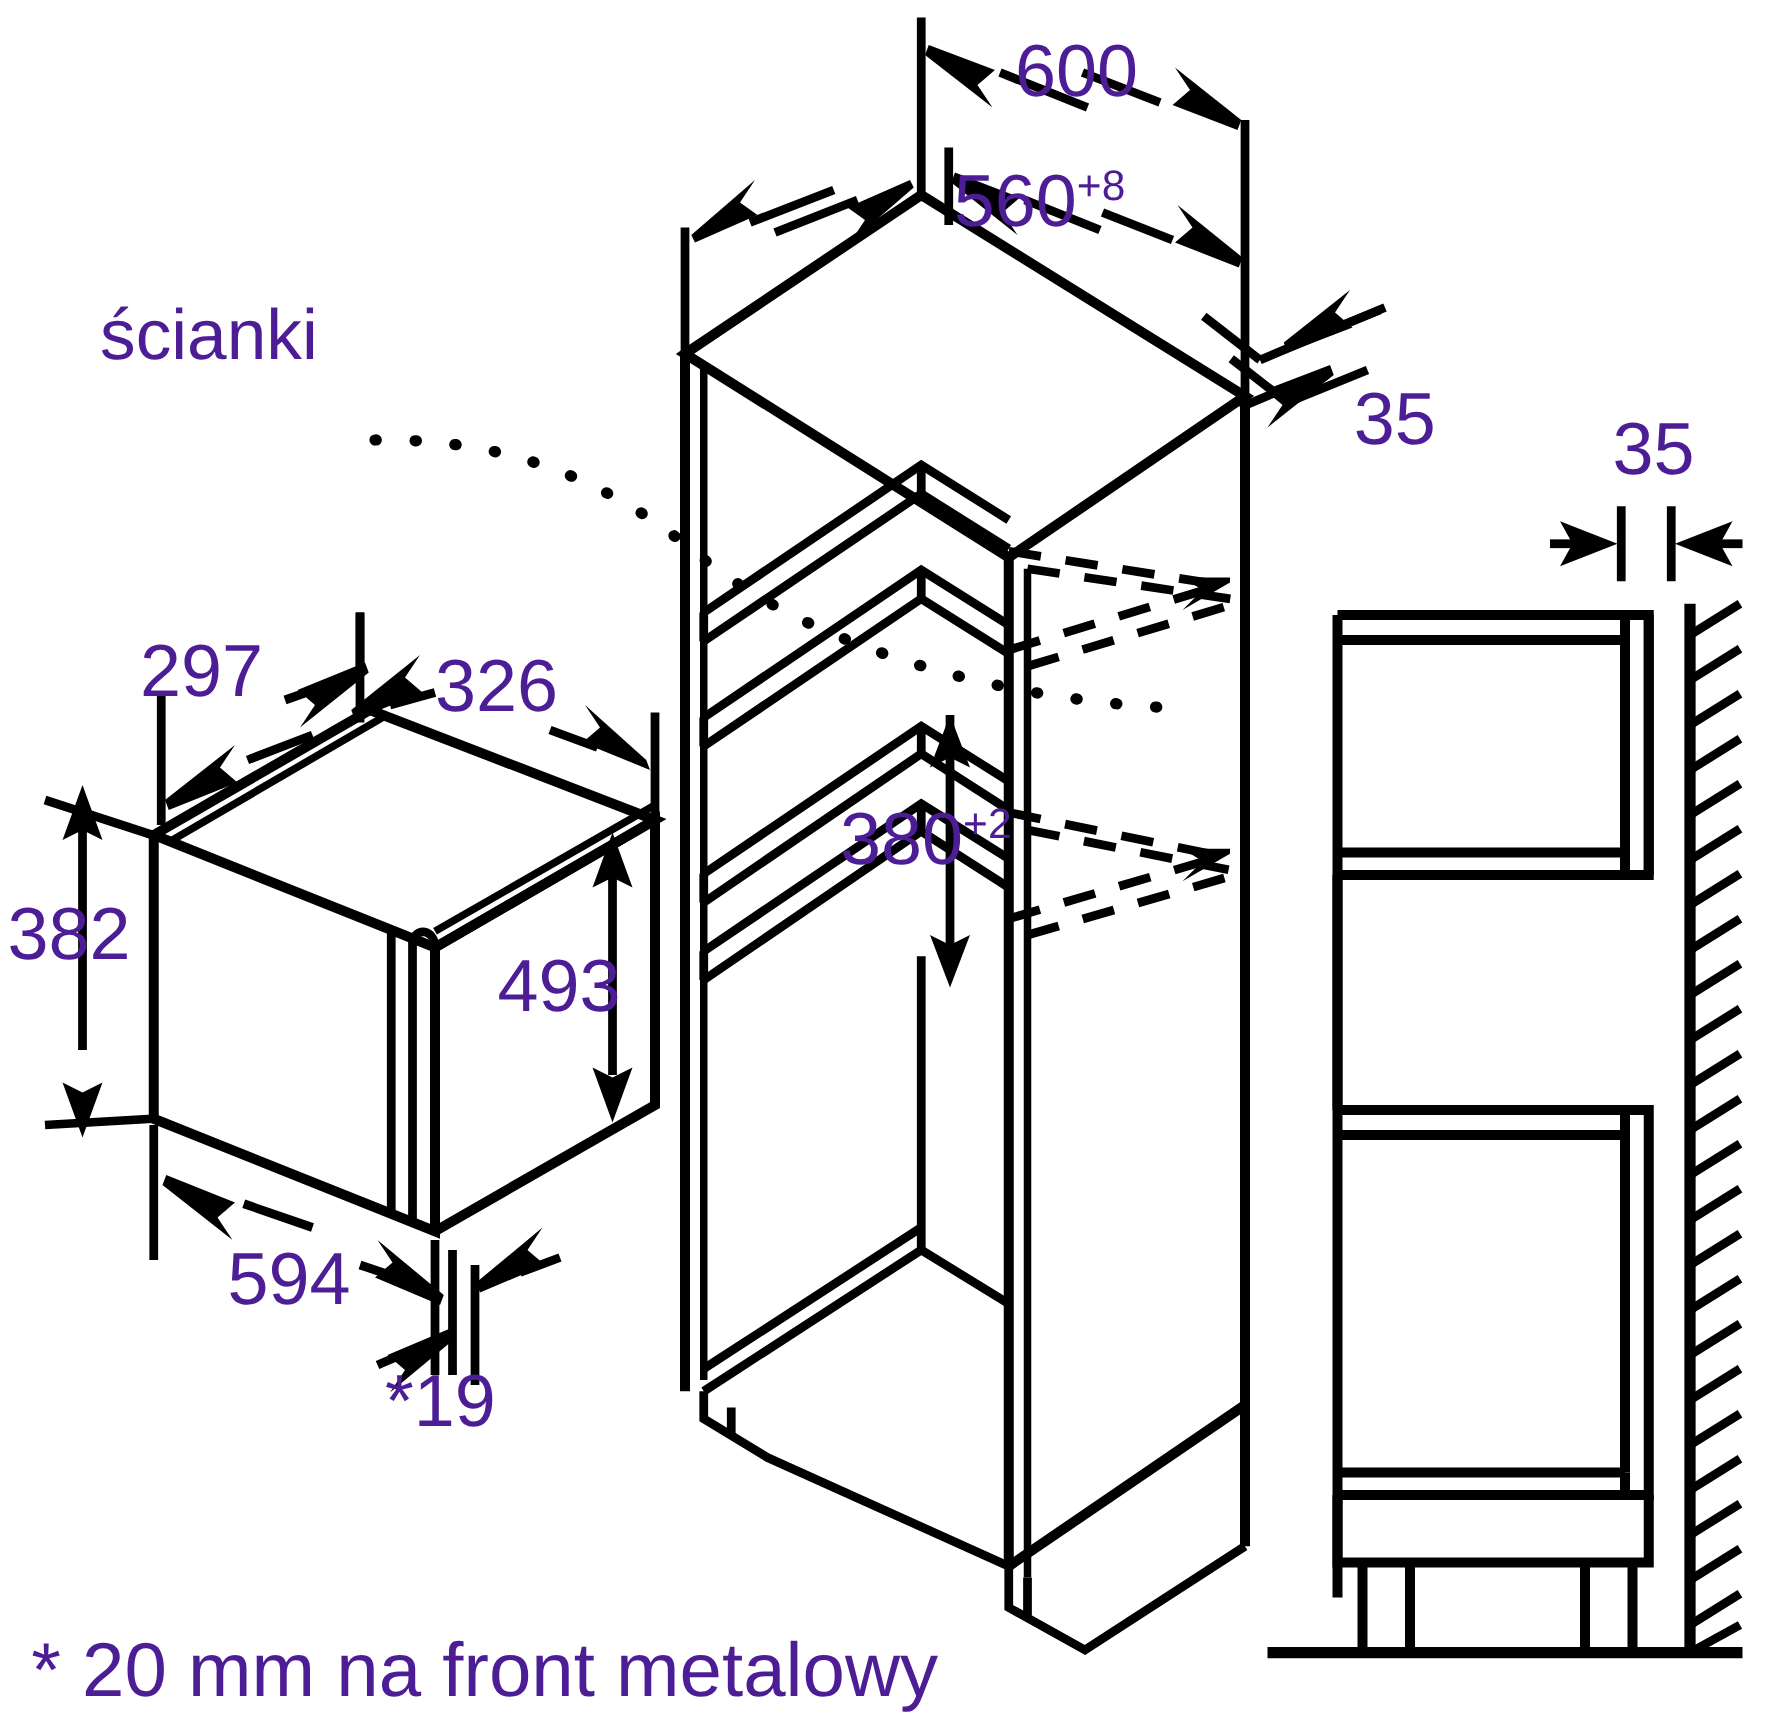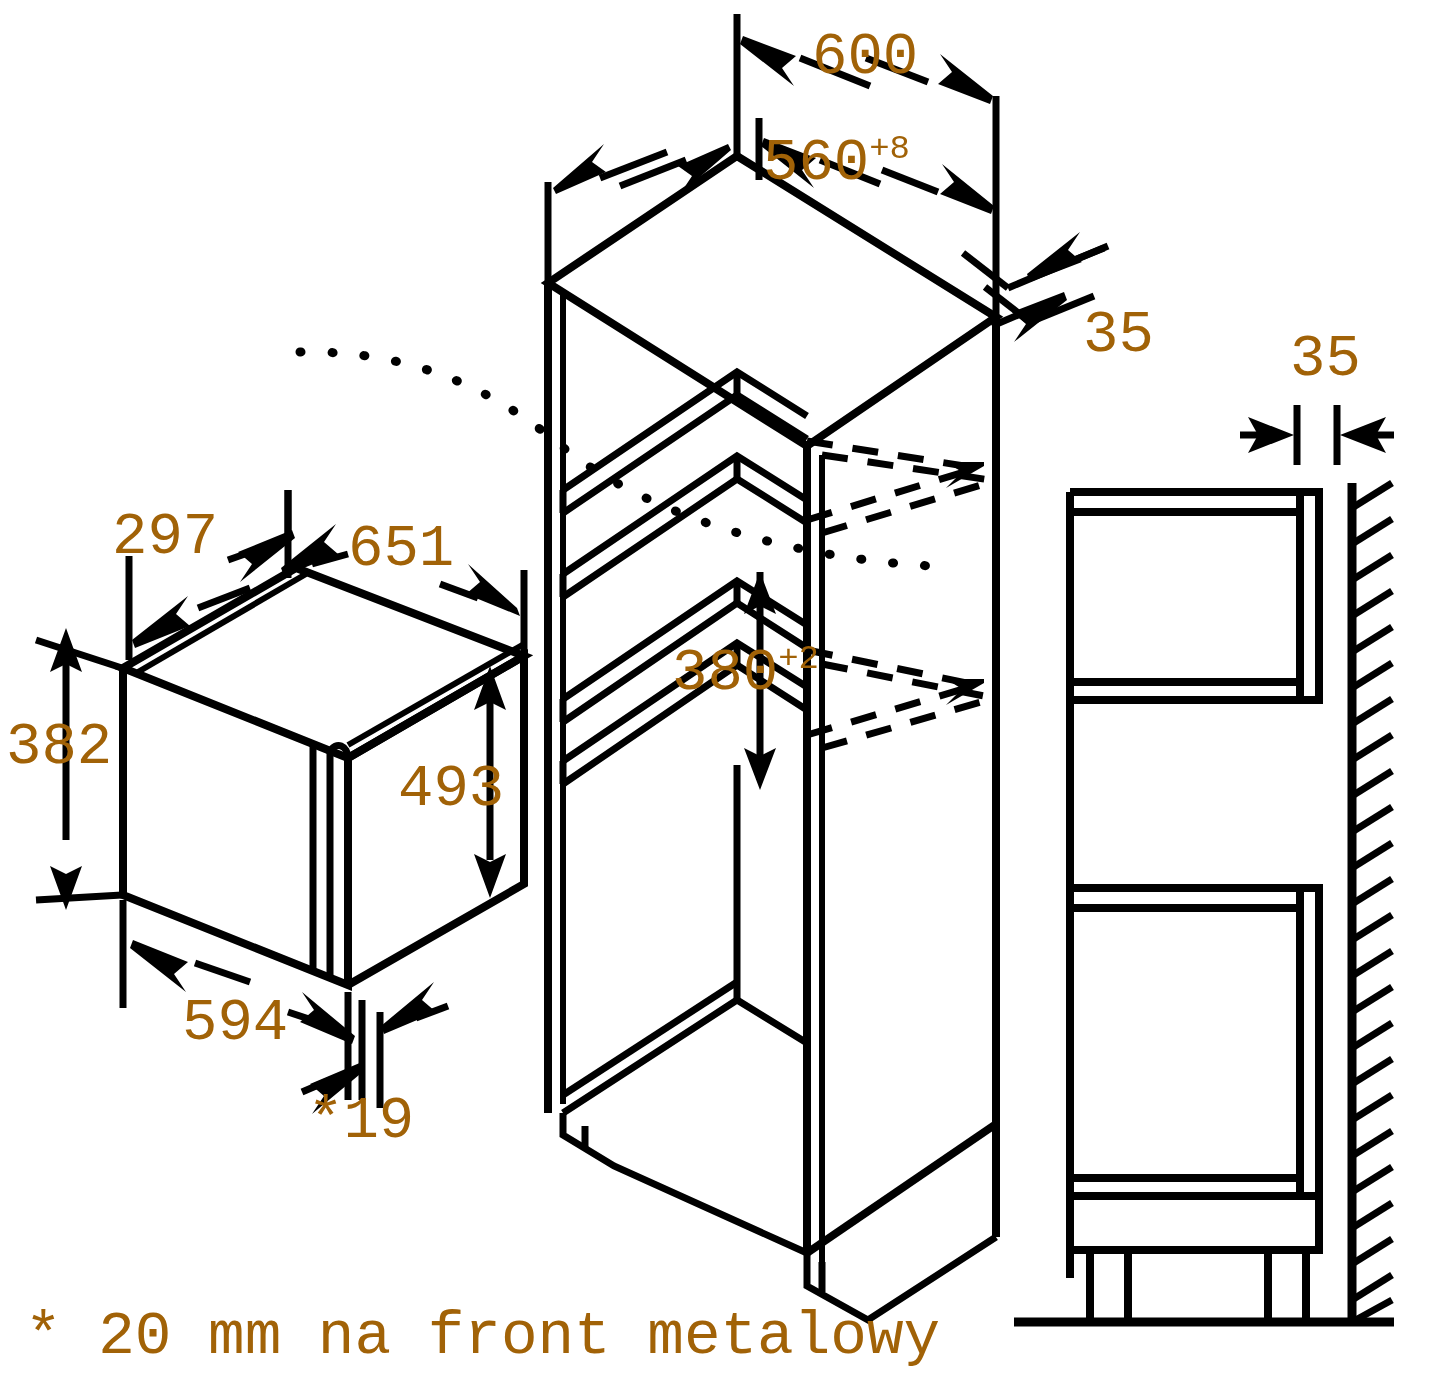--- a/index.html
+++ b/index.html
@@ -1,19 +1,19 @@
 <!DOCTYPE html>
 <html><head>
 <meta charset="utf-8">
 <style>
   html,body{margin:0;padding:0;background:#fff;}
   body{width:1432px;height:1384px;font-family:"Liberation Sans",sans-serif;overflow:hidden;}
   #stage{position:relative;width:1432px;height:1384px;background:#fff;}
   svg.layer{position:absolute;left:0;top:0;width:1432px;height:1384px;}
-  .lbl{position:absolute;color:#a16207;font-family:Liberation Mono, monospace;font-weight:400;white-space:nowrap;line-height:1;}
+  .lbl{position:absolute;color:#4c1d95;font-family:Liberation Sans, sans-serif;font-weight:400;white-space:nowrap;line-height:1;}
   .dim{font-size:59px;}
   .foot{font-size:61px;}
   .sup{font-size:34px;vertical-align:super;}
   .note2{font-size:57px;line-height:1.07;}
 </style>
 </head>
 <body>
 
 <div id="stage">
 
@@ -294,25 +294,26 @@
 
   <div class="lbl dim" style="left:763px;top:132px;">
     <span>560</span><span class="sup">+8</span>
   </div>
 
   <div class="lbl dim" style="left:1083px;top:306px;">35</div>
 
   <div class="lbl dim" style="left:1290px;top:330px;">35</div>
 
   <div class="lbl note2" style="left:80px;top:238px;">
+    <div>ścianki</div>
   </div>
 
   <div class="lbl dim" style="left:112px;top:508px;">297</div>
 
-  <div class="lbl dim" style="left:348px;top:520px;">651</div>
+  <div class="lbl dim" style="left:348px;top:520px;">326</div>
 
   <div class="lbl dim" style="left:6px;top:718px;">382</div>
 
   <div class="lbl dim" style="left:398px;top:760px;">493</div>
 
   <div class="lbl dim" style="left:182px;top:962px;margin-top:32px;">594</div>
 
   <div class="lbl dim" style="left:308px;top:1092px;">*19</div>
 
   <div class="lbl dim" style="left:672px;top:642px;">

